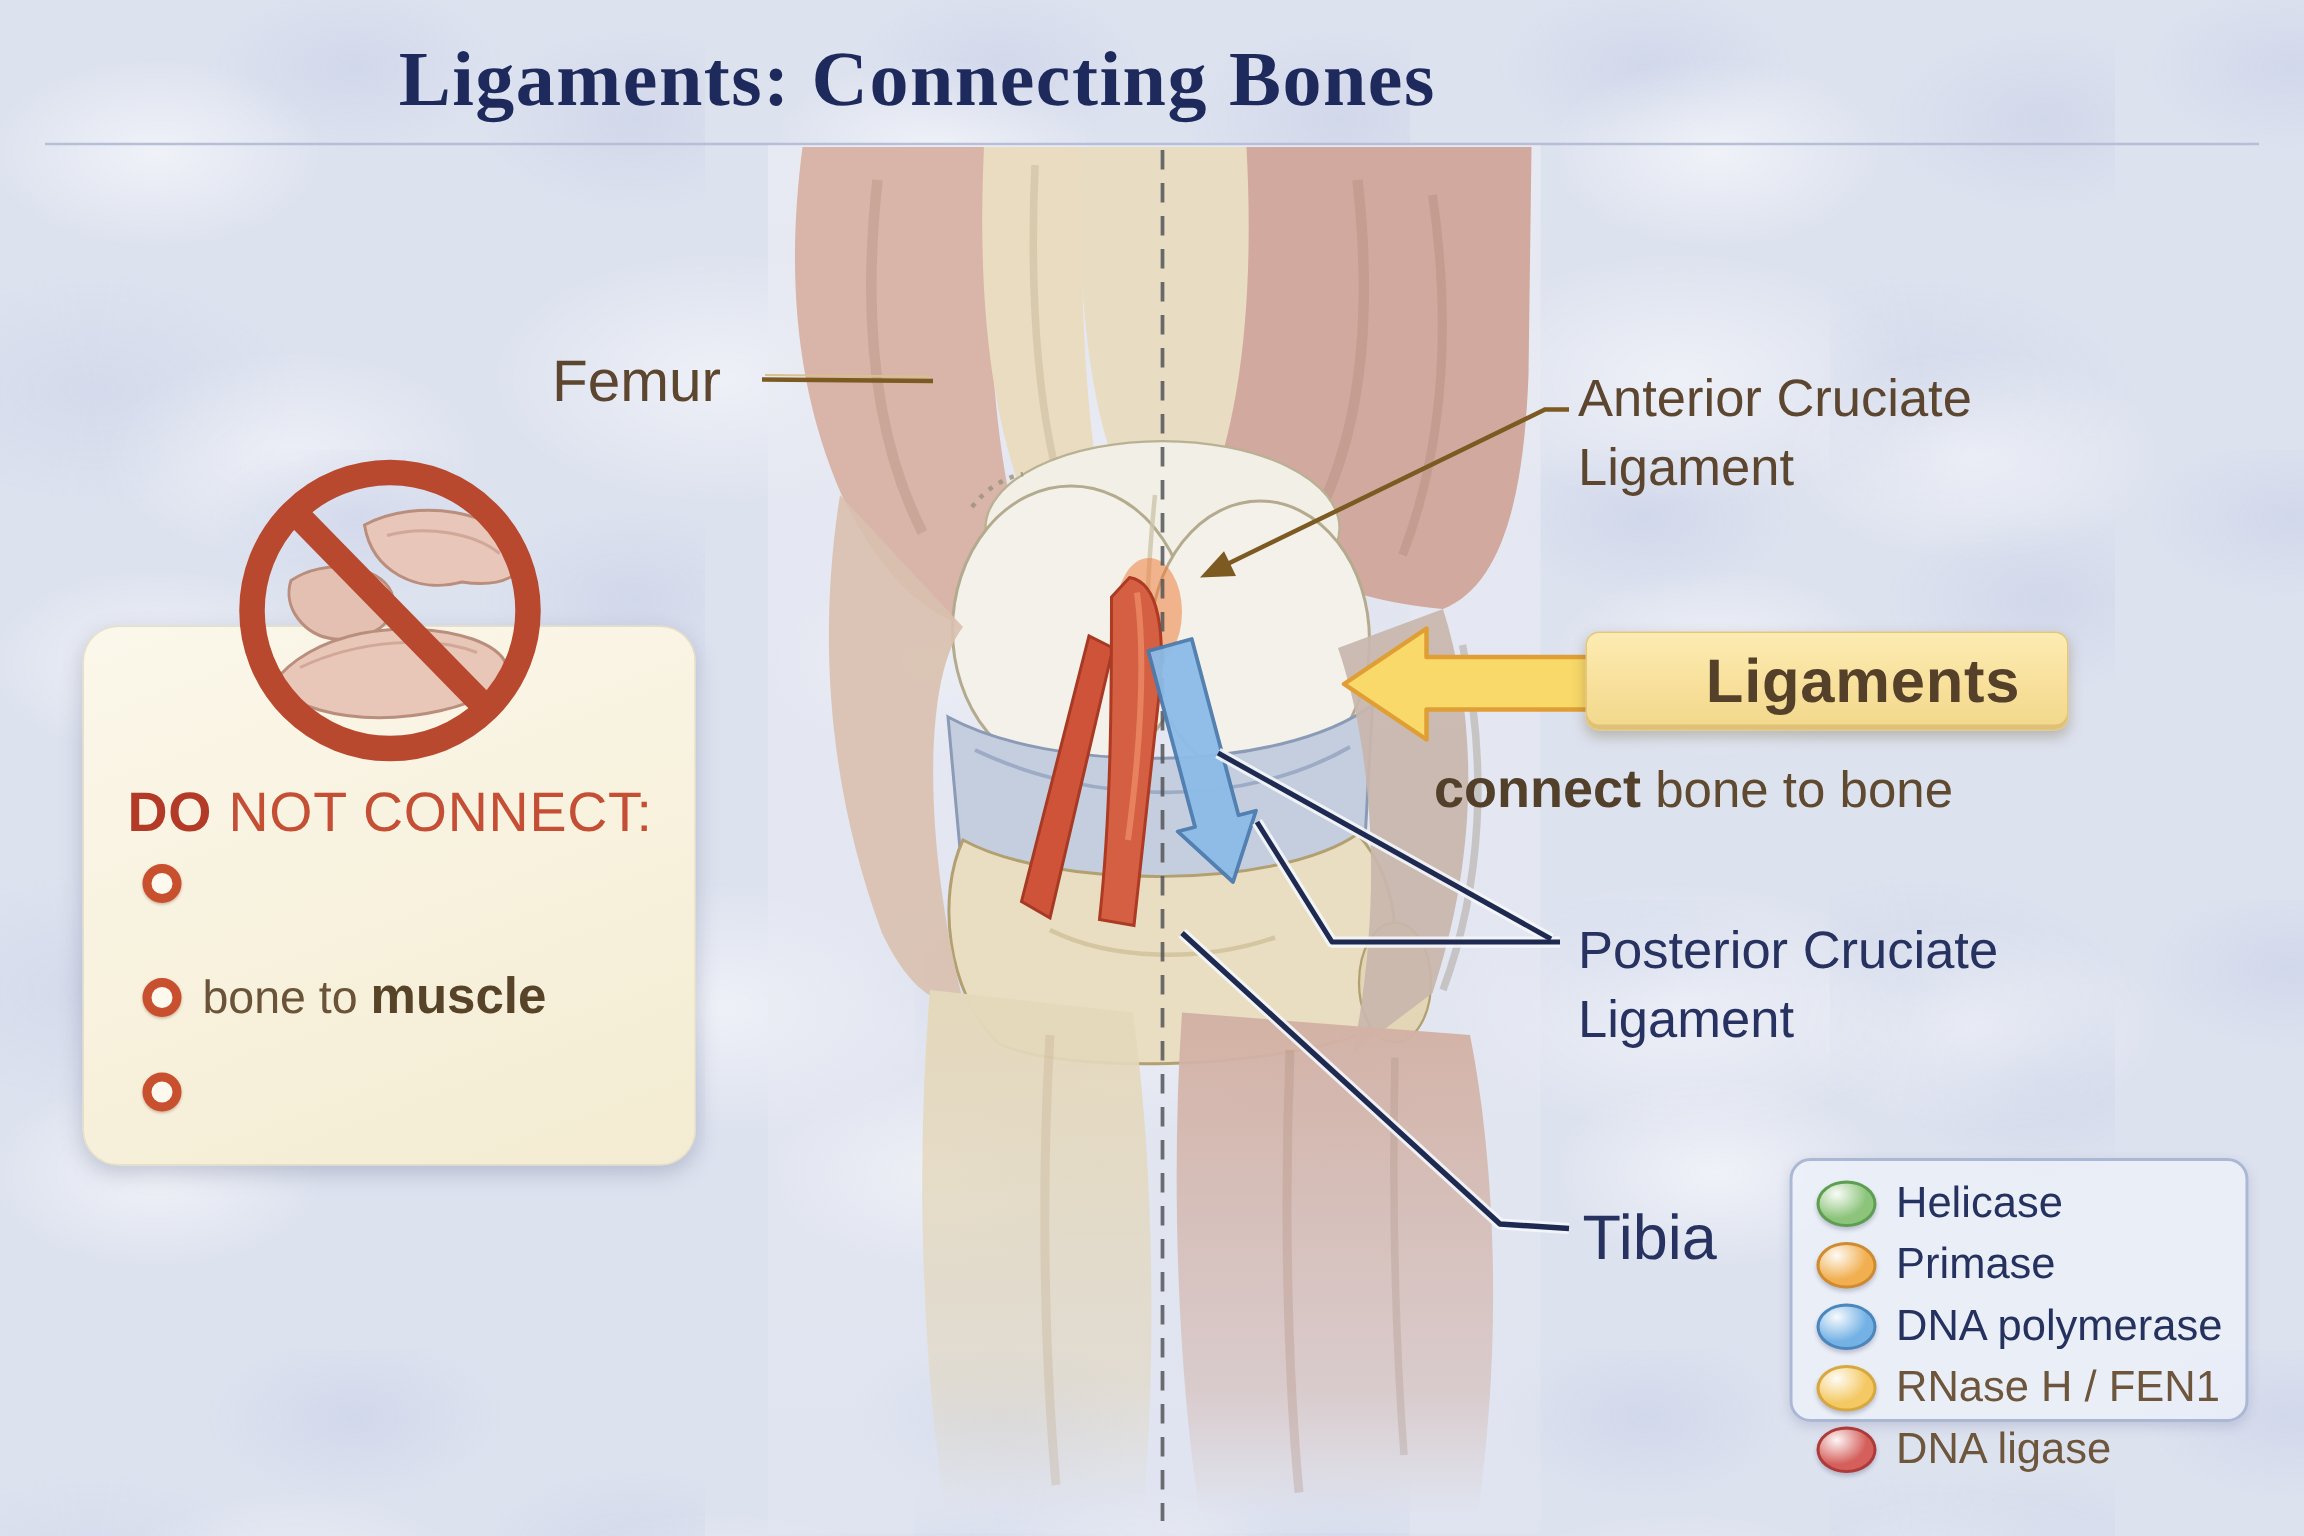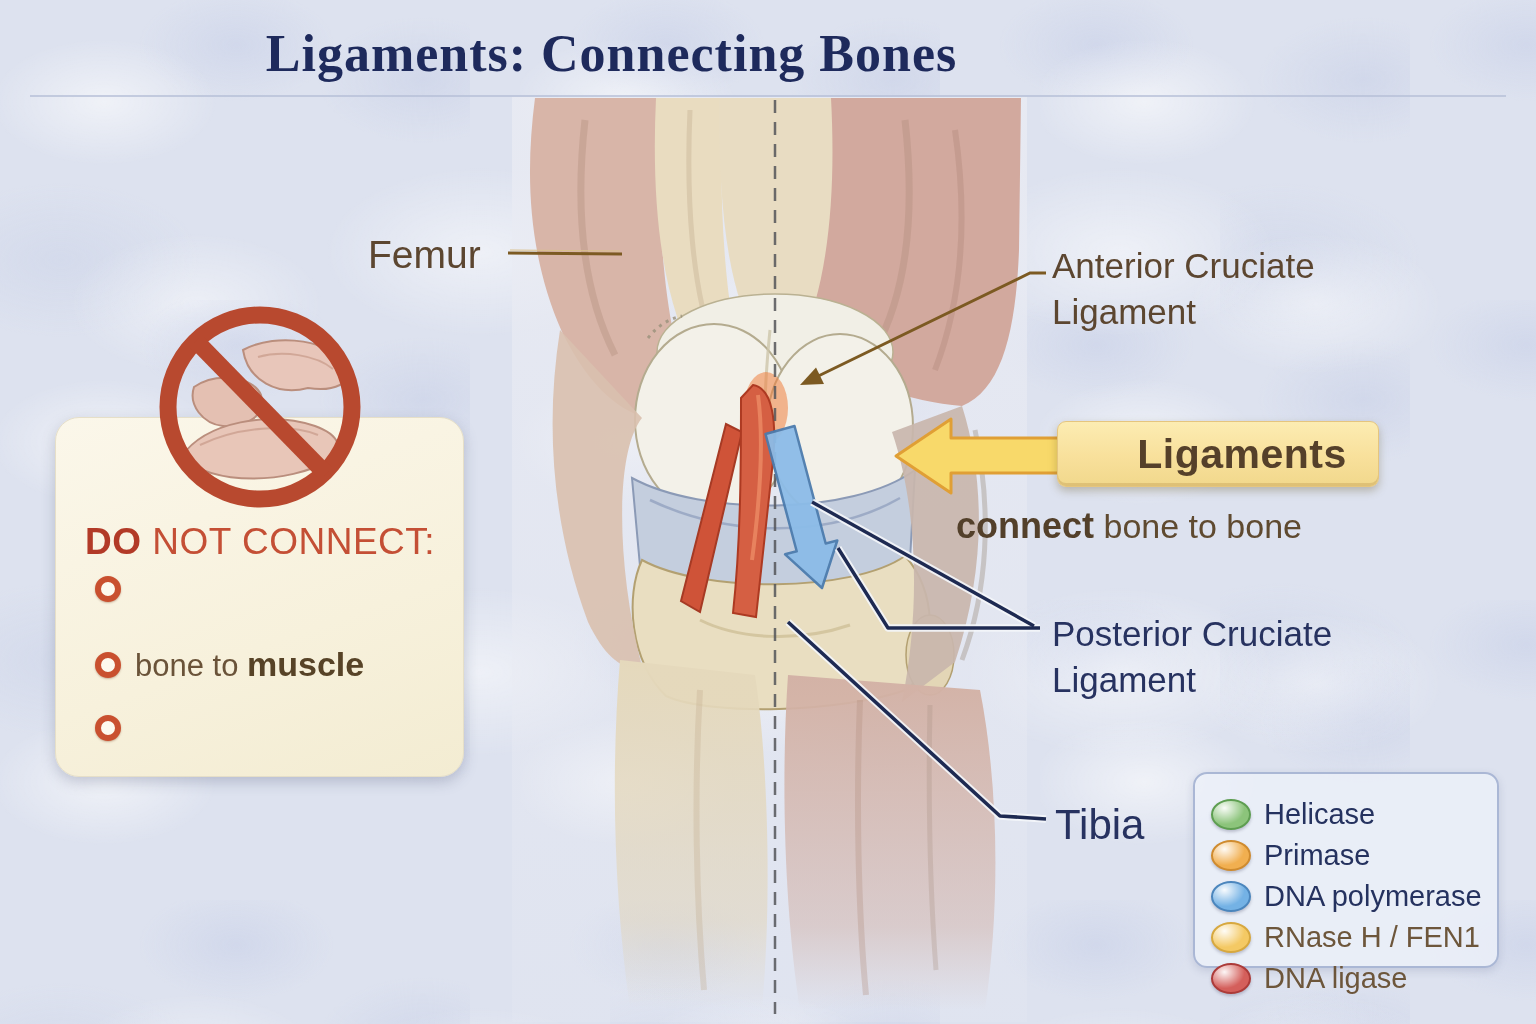--- a/index.html
+++ b/index.html
@@ -48,25 +48,25 @@
   }
   #dnc-heading{left:85px;top:521px;font-size:37px;color:#c44f35;letter-spacing:.5px;white-space:nowrap;}
   #dnc-heading b{font-weight:700;color:#b23a27;}
   .dnc-item{left:95px;font-size:31px;color:#6a5339;display:flex;align-items:center;gap:14px;white-space:nowrap;}
   .dnc-item b{font-weight:700;font-size:34px;color:#574327;}
   #dnc-item-0{top:576px;} #dnc-item-1{top:645px;} #dnc-item-2{top:715px;}
   .ring{width:14px;height:14px;border:6px solid #c9502f;border-radius:50%;background:#fdf9ee;flex:0 0 auto;
         box-shadow:0 1px 2px rgba(120,60,30,.35);}
   
   #legend-box{
-    left:1193px;top:772px;width:306px;height:196px;border-radius:14px;
+    left:1193px;top:772px;width:306px;height:176px;border-radius:14px;
     background:rgba(238,241,249,.74);
     border:2px solid #aab7d5;
     box-shadow:0 3px 8px rgba(90,100,140,.2);
-    padding:20px 0 0 16px;box-sizing:border-box;
+    padding:8px 0 0 16px;box-sizing:border-box;
   }
   .legend-row{display:flex;align-items:center;gap:13px;height:41px;}
   .swatch{width:40px;height:31px;border-radius:50%;border:2px solid #888;box-sizing:border-box;flex:0 0 auto;
           box-shadow:0 2px 3px rgba(80,80,110,.3);}
   .legend-label{font-size:29px;}
 </style>
 </head>
 <body>
 
 <div id="stage">

